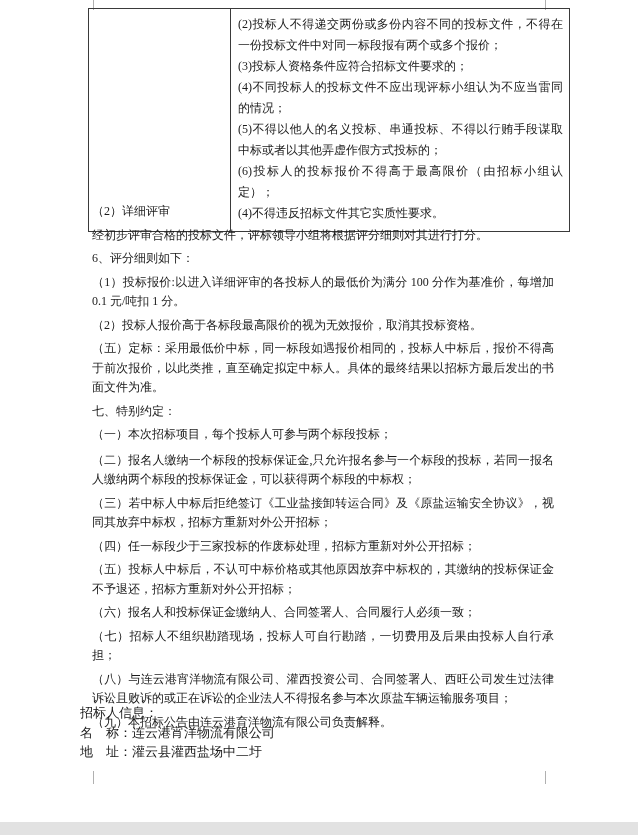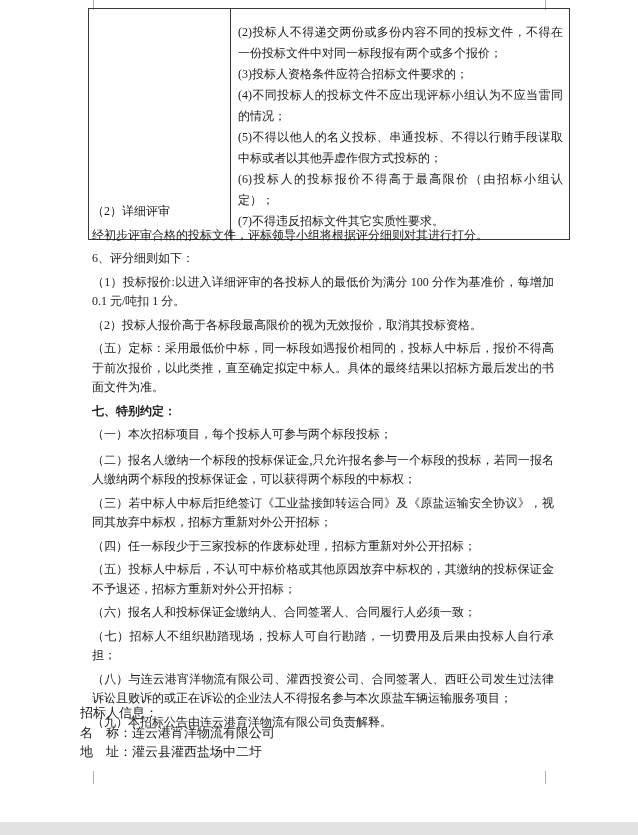--- a/index.html
+++ b/index.html
@@ -18,37 +18,37 @@
     position: absolute;
     top: 8px;
     left: 88px;
     border-collapse: collapse;
     table-layout: fixed;
   }
   .doc-table td { border: 1px solid #3a3a3a; vertical-align: top; }
   td.cell-left  { width: 139px; }
   td.cell-right {
     width: 325px;
-    padding: 13px 6px 7px 7px;
+    padding: 5px 6px 7px 7px;
     font-size: 12px;
     line-height: 21px;
   }
   td.cell-right p { margin: 0; text-align: justify; }
 
   
   .body-text {
     position: absolute;
     top: 198px;
     left: 88px;
     width: 470px;
     font-size: 12px;
     line-height: 19.5px;
   }
   .body-text p { margin: 4px; text-align: justify; }
-  .body-text p.bold { font-weight: bold; }
+  .body-text p.bold { font-weight: normal; }
   .body-text p.gap  { margin-top: 6px; }
 
   
   .bidder-info {
     position: absolute;
     top: 703px;
     left: 80px;
     font-size: 13px;
     line-height: 19.5px;
   }
@@ -82,21 +82,21 @@
   <table class="doc-table">
     <tbody>
         <tr>
       <td class="cell-left"></td>
       <td class="cell-right">
             <p>(2)投标人不得递交两份或多份内容不同的投标文件，不得在一份投标文件中对同一标段报有两个或多个报价；</p>
             <p>(3)投标人资格条件应符合招标文件要求的；</p>
             <p>(4)不同投标人的投标文件不应出现评标小组认为不应当雷同的情况；</p>
             <p>(5)不得以他人的名义投标、串通投标、不得以行贿手段谋取中标或者以其他弄虚作假方式投标的；</p>
             <p>(6)投标人的投标报价不得高于最高限价（由招标小组认定）；</p>
-            <p>(7)不得违反招标文件其它实质性要求。</p>
+            <p>(4)不得违反招标文件其它实质性要求。</p>
           </td>
     </tr>
   </tbody>
     </table>
 
   <div class="body-text">
       <p>（2）详细评审</p>
       <p>经初步评审合格的投标文件，评标领导小组将根据评分细则对其进行打分。</p>
       <p>6、评分细则如下：</p>
       <p>（1）投标报价:以进入详细评审的各投标人的最低价为满分 100 分作为基准价，每增加 0.1 元/吨扣 1 分。</p>

